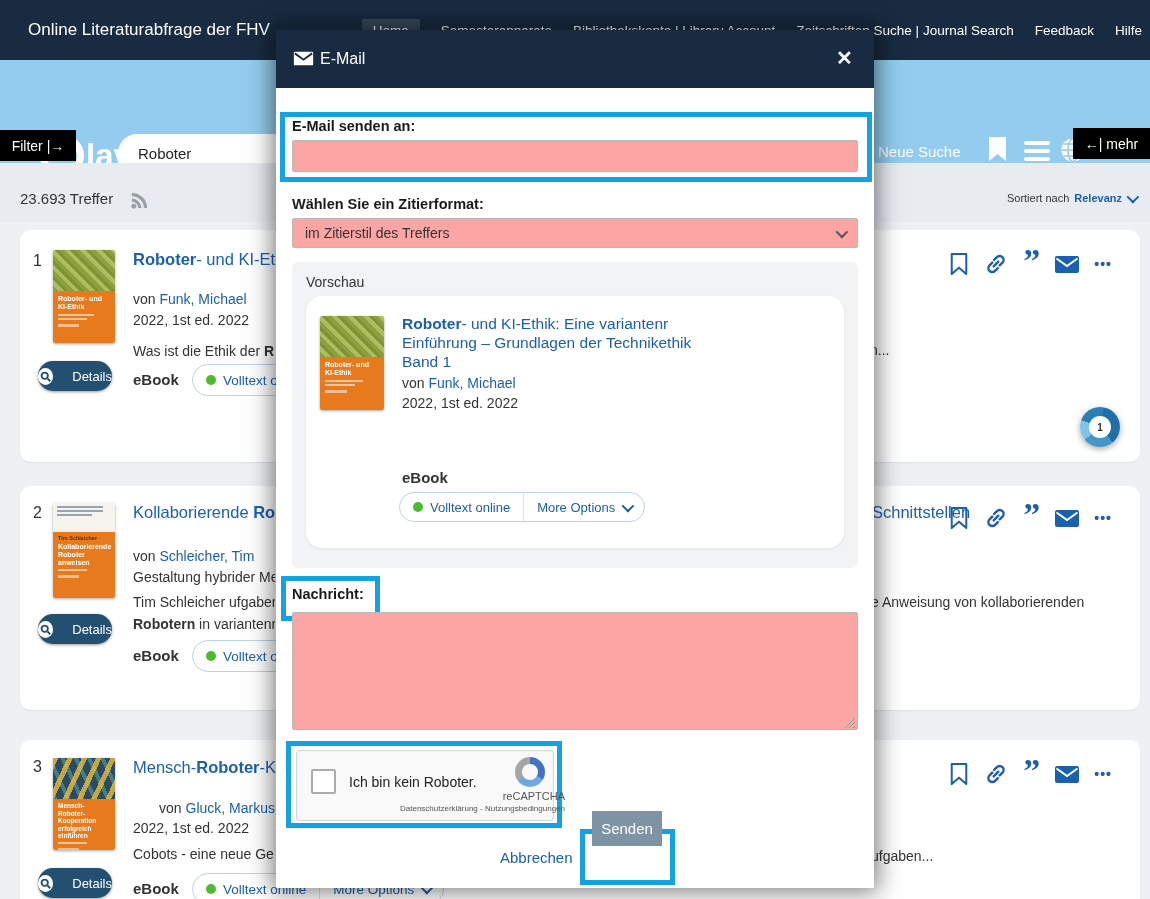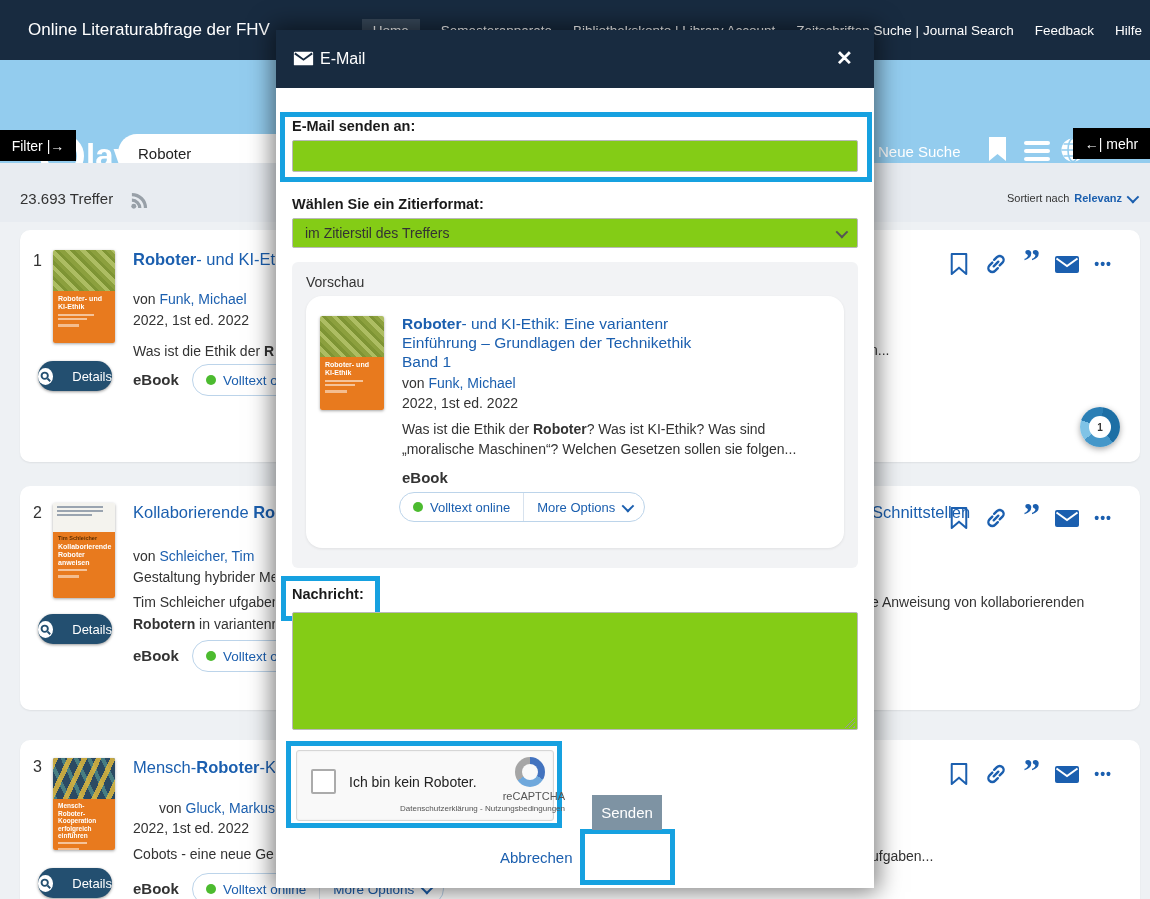--- a/index.html
+++ b/index.html
@@ -78,21 +78,21 @@
      box-shadow:0 2px 6px rgba(0,0,0,.35);display:flex;align-items:center;justify-content:center;}
   .badge-in{width:22px;height:22px;background:#fff;border-radius:50%;display:flex;align-items:center;justify-content:center;
      font-size:10px;font-weight:bold;color:#333;}
   
   .modal{left:276px;top:30px;width:598px;height:858px;background:#fff;z-index:50;box-shadow:0 0 22px 4px rgba(0,0,0,.5);}
   .modal-header{left:0;top:0;width:598px;height:58px;background:#182B40;}
   .modal-title{left:44px;top:20px;color:#fff;font-size:16px;}
   .modal-close{left:560px;top:16px;color:#fff;font-size:20px;font-weight:bold;cursor:pointer;}
   .hl{border:5px solid #16A1E0;box-sizing:border-box;}
   .flabel{font-size:14.5px;font-weight:bold;color:#1a1a1a;}
-  .field{border:1px solid #B9B9B9;border-radius:2px;background:#84cc16;box-sizing:border-box;font-family:"Liberation Sans",sans-serif;}
+  .field{border:1px solid #B9B9B9;border-radius:2px;background:#fca5a5;box-sizing:border-box;font-family:"Liberation Sans",sans-serif;}
   .selectbox{display:flex;align-items:center;justify-content:space-between;padding:0 12px;font-size:14px;color:#333;}
   .vorschau{background:#F2F3F5;border-radius:6px;}
   .pcard{background:#fff;border-radius:16px;box-shadow:0 1px 3px rgba(0,0,0,.08);}
   .ptitle{font-size:15.5px;line-height:19px;color:#1B5FAF;}
   .ptext{font-size:14px;color:#333;line-height:19.5px;}
   .textarea{resize:none;padding:6px;font-size:14px;color:#333;}
   .resize-h{width:11px;height:11px;background:
      repeating-linear-gradient(135deg,transparent 0 2px,#999 2px 3px);clip-path:polygon(100% 0,100% 100%,0 100%);}
   .recap{background:#F9F9F9;border:1px solid #D6D6D6;border-radius:3px;box-shadow:0 0 2px rgba(0,0,0,.08) inset;}
   .recap-cb{width:25px;height:25px;background:#fff;border:2px solid #ABABAB;border-radius:2px;box-sizing:border-box;}
@@ -421,24 +421,20 @@
         </div>
         <div class="abs ptitle" style="left:96px;top:18px;width:430px;">
           <b>Roboter</b><span>- und KI-Ethik: Eine variantenr</span><br>
           <span>Einführung – Grundlagen der Technikethik</span><br>
           <span>Band 1</span>
         </div>
         <div class="abs rtext" style="left:96px;top:79px;width:430px;">
           <span>von</span> <span class="rlink">Funk, Michael</span>
         </div>
         <div class="abs rtext" style="left:96px;top:99px;width:430px;">2022, 1st ed. 2022</div>
-        <div class="abs ptext" style="left:96px;top:124px;width:430px;">
-          <span>Was ist die Ethik der </span><b>Roboter</b><span>? Was ist KI-Ethik? Was sind</span><br>
-          <span>„moralische Maschinen“? Welchen Gesetzen sollen sie folgen...</span>
-        </div>
         <div class="abs ebook" style="left:96px;top:173px;">eBook</div>
         <div class="abs pill" style="left:93px;top:196px;height:28px;font-size:13px;">
           <span class="seg">
               <span class="gdot"></span>
               <span>Volltext online</span>
             </span>
           <span class="div"></span>
           <span class="seg">
               <span>More Options</span>
               <span class="chev"></span>
@@ -458,16 +454,16 @@
       <div class="abs recap-label" style="left:52px;top:23px;">Ich bin kein Roboter.</div>
       <div class="abs recap-logo" style="left:218px;top:6px;">
           <span class="recap-logo-in"></span>
         </div>
       <div class="abs recap-brand" style="left:198px;top:39px;width:70px;text-align:right;">reCAPTCHA</div>
       <div class="abs recap-links" style="left:56px;top:53px;width:212px;text-align:right;">Datenschutzerklärung - Nutzungsbedingungen</div>
     </div>
 
     <div class="abs cancel" style="left:224px;top:819px;">Abbrechen</div>
     <div class="abs hl" style="left:304px;top:799px;width:95px;height:56px;"></div>
-    <button class="abs send-btn" style="left:316px;top:765px;">Senden</button>
+    <button class="abs send-btn" style="left:316px;top:781px;">Senden</button>
   </div>
 
 </div>
 
 </body></html>

